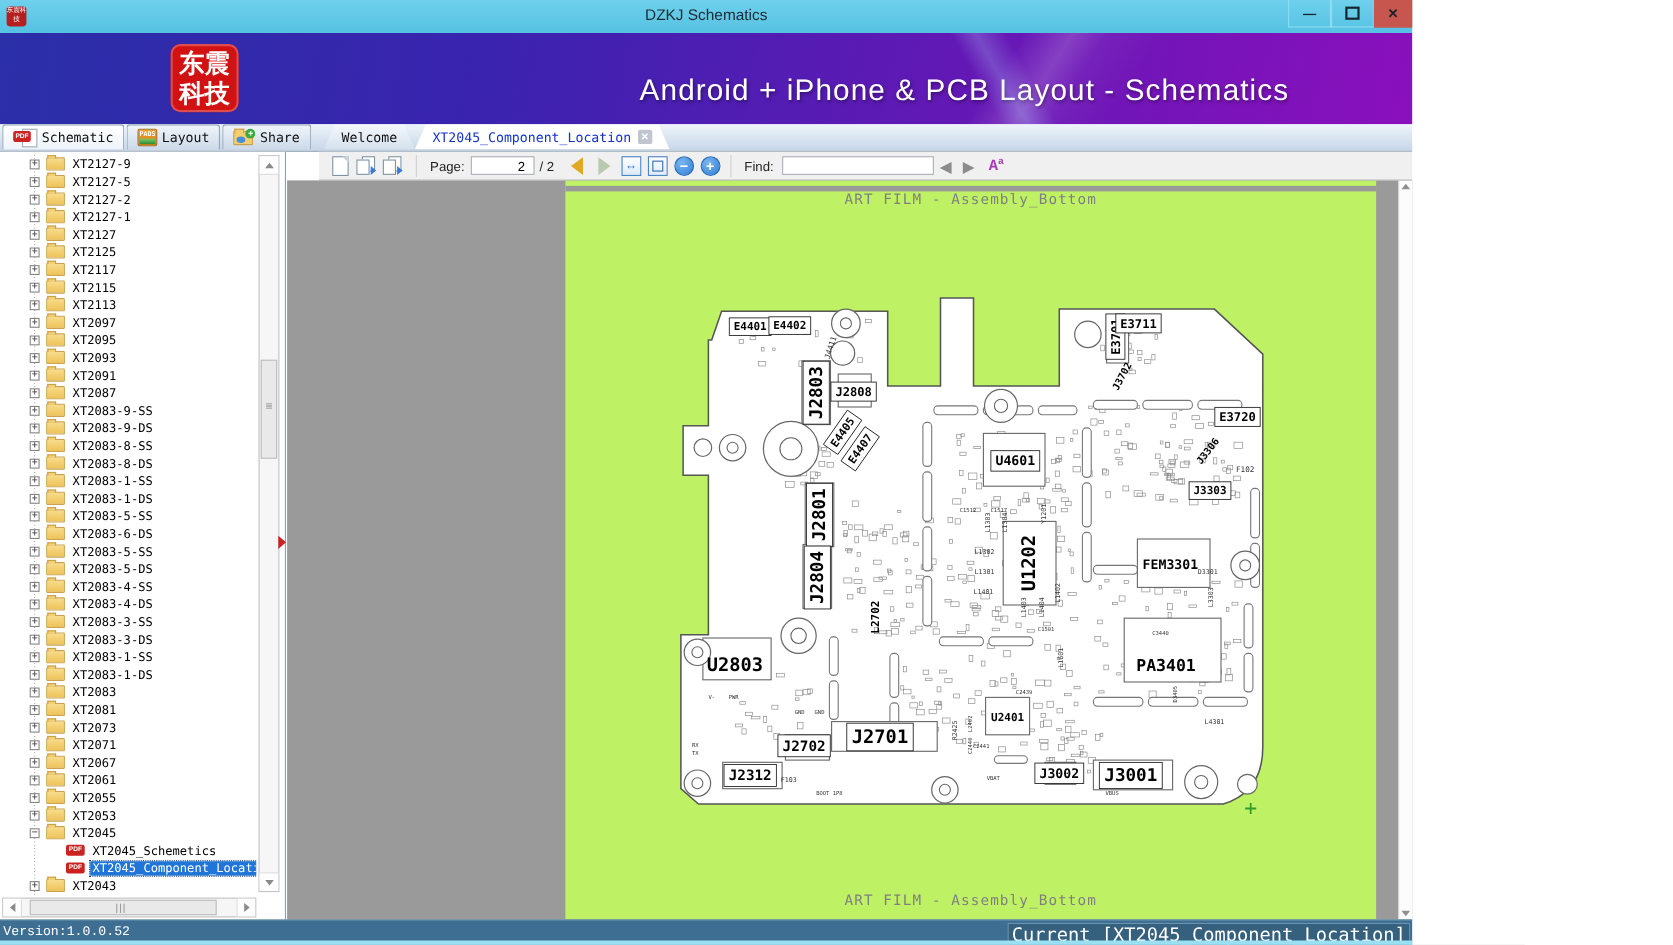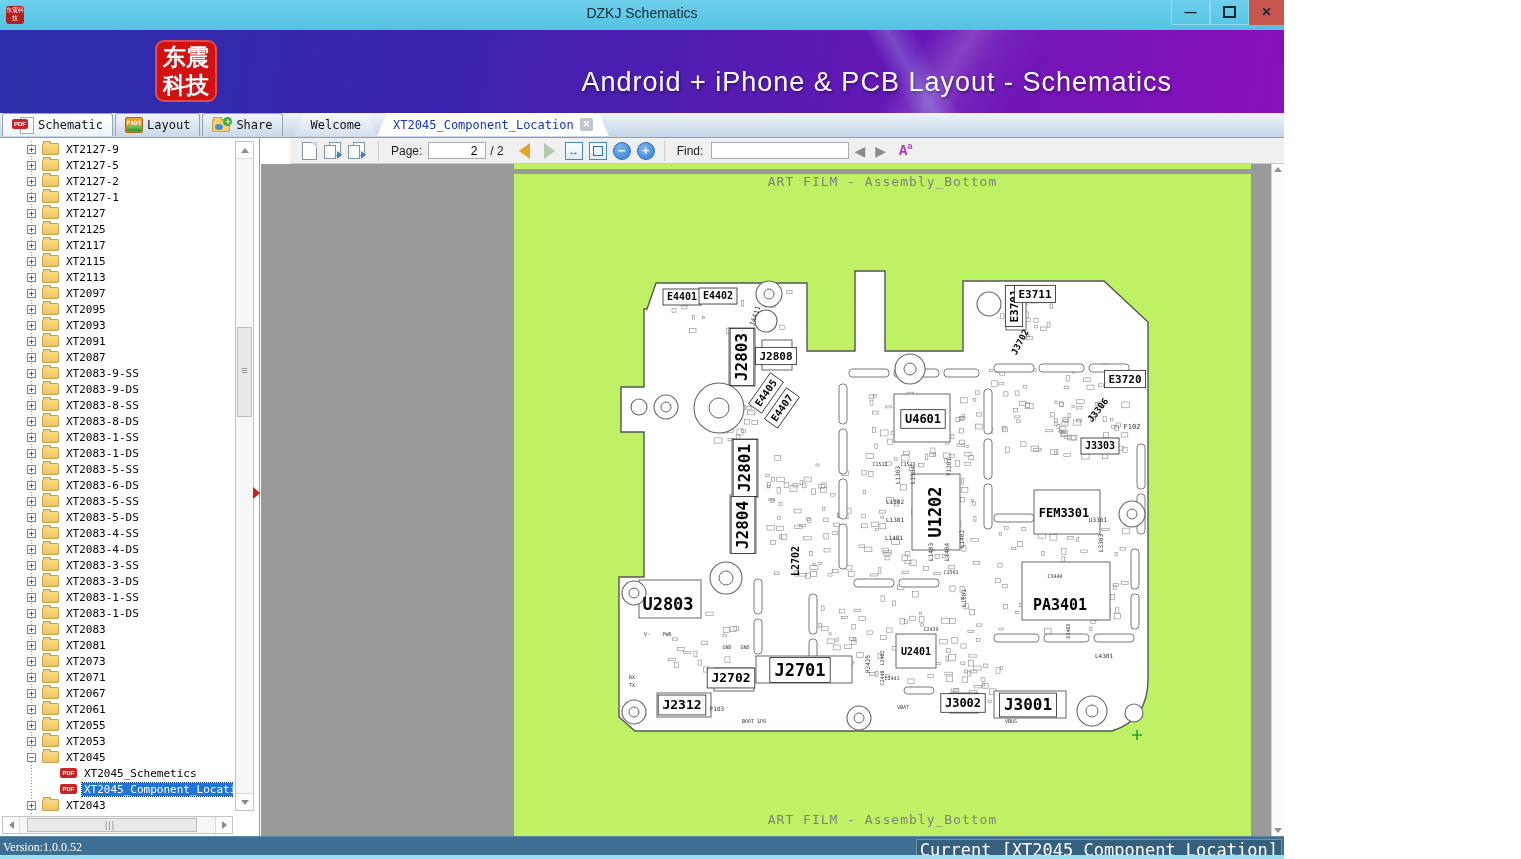--- a/index.html
+++ b/index.html
@@ -138,21 +138,21 @@
   .pcb-svg{position:absolute;left:0;top:0;}
   .main-vscroll{position:absolute;top:0;right:0;bottom:0;width:13px;background:#fcfcfc;border-left:1px solid #d2d2d2;box-sizing:border-box;}
   .main-vscroll .up{position:absolute;top:3px;left:2px;}
   .main-vscroll .down{position:absolute;bottom:3px;left:2px;}
   .mini-tri-up{width:0;height:0;border-left:4px solid transparent;border-right:4px solid transparent;border-bottom:5px solid #909090;}
   .mini-tri-dn{width:0;height:0;border-left:4px solid transparent;border-right:4px solid transparent;border-top:5px solid #909090;}
 
   
   .statusbar{position:absolute;bottom:0;left:0;right:0;height:23px;background:#3e6f92;border-top:1px solid #5f8aa8;box-sizing:border-box;}
   .statusbar .strip{position:absolute;left:0;right:0;bottom:0;height:4px;background:#9bdff2;}
-  .status-left{position:absolute;left:3px;top:3px;color:#fff;font-family:Liberation Serif, serif;font-size:12px;text-align:right;}
+  .status-left{position:absolute;left:3px;top:3px;color:#fff;font-family:Liberation Mono, monospace;font-size:12px;text-align:right;}
   .status-right{position:absolute;right:2px;top:2px;color:#fff;font-family:"DejaVu Sans Mono",monospace;font-size:17px;
     border:1px solid #6a93ad;background:#35617f;padding:0 3px;}
 </style>
 </head>
 <body>
 
 <div class="app">
 
   <div class="titlebar">
     <div class="title-logo">东震科技</div>

